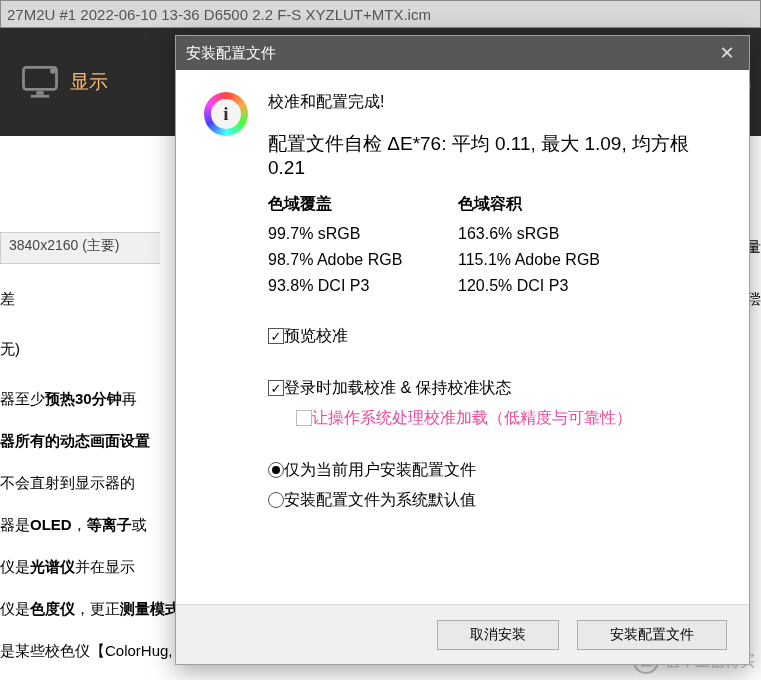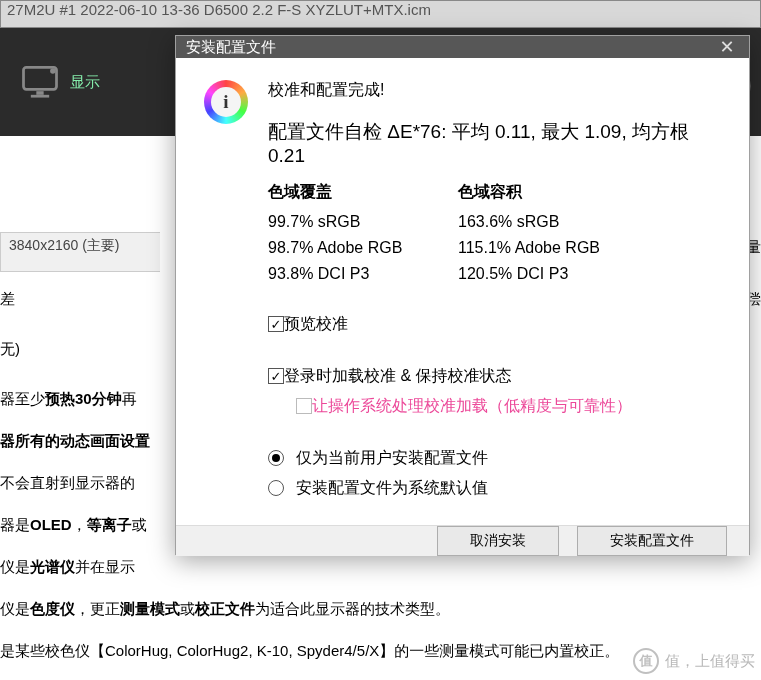--- a/index.html
+++ b/index.html
@@ -6,34 +6,34 @@
   body {
     width: 761px; height: 680px;
     font-family: "Microsoft YaHei", "Segoe UI", Arial, sans-serif;
     background: #fff; overflow: hidden; position: relative;
     font-size: 14px; color: #000;
   }
   
   .filename-bar {
     position: absolute; left: 0; right: 0; top: 0; height: 28px;
     background: #d8d8d8; border: 1px solid #888;
-    display: flex; align-items: flex-start; padding: 0 6px;
+    display: flex; align-items: center; padding: 0 6px;
     color: #555; font-size: 15px;
   }
   
   .dark-toolbar {
     position: absolute; left:0; right:0; top:28px; height: 108px;
     background: #2b2b2b; display:flex; align-items:center;
     color:#bbb;
   }
   .dark-toolbar .tool-item {
     display:flex; align-items:center; gap:8px; padding:0 18px; height: 70px;
   }
   .dark-toolbar .tool-item svg { width:44px; height:44px; }
-  .dark-toolbar .tool-text { font-size:15px; color:#86efac; }
+  .dark-toolbar .tool-text { font-size:19px; color:#fdba74; }
   .dark-toolbar .check-circle { position:absolute; right:8px; top:30px; }
   .dark-toolbar .check-circle svg { width:56px; height:56px; }
   
   .bg-frag {
     position:absolute; left:0; font-size:14px; color:#444;
     background:#f0f0f0; border:1px solid #ccc; border-right:none;
   }
   
   .bg-text {
     position:absolute; left:0; right:0; top:380px; padding:0 0 0 0;
@@ -46,21 +46,21 @@
     display:flex; align-items:center; gap:6px; color:#b8b8b8; font-size:15px;
     font-weight:500;
   }
   .watermark .wm-badge {
     width:26px; height:26px; border:2px solid #c0c0c0; border-radius:50%;
     display:flex; align-items:center; justify-content:center;
     color:#c0c0c0; font-size:13px; font-weight:700;
   }
   
   .dialog {
-    position:absolute; left:175px; top:35px; width:575px; height:520px;
+    position:absolute; left:175px; top:35px; width:575px; height:630px;
     background:#fff; border:1px solid #a0a0a0;
     box-shadow: 0 6px 24px rgba(0,0,0,0.35);
     display:flex; flex-direction:column;
   }
   .dlg-title {
     height:34px; background:#575757; color:#fff;
     display:flex; align-items:center; justify-content:space-between;
     padding:0 10px; font-size:15px;
   }
   .dlg-close { cursor:pointer; font-size:18px; color:#ddd; width:24px; text-align:center; }
@@ -92,21 +92,21 @@
   }
   .chk-row.indent { padding-left:28px; color:#ec4899; }
   .chk-box {
     width:16px; height:16px; border:1px solid #555; background:#fff;
     display:flex; align-items:center; justify-content:center;
     font-size:13px; line-height:1;
   }
   .chk-box.disabled { border-color:#bbb; }
   .chk-box.checked::after { content:"✓"; color:#000; }
   .radio-row {
-    display:flex; align-items:center; gap:12px; line-height:30px; font-size:16px;
+    display:flex; align-items:center; gap:0; line-height:30px; font-size:16px;
   }
   .radio-dot {
     width:16px; height:16px; border:1px solid #555; border-radius:50%;
     display:flex; align-items:center; justify-content:center;
   }
   .radio-dot.sel::after { content:""; width:8px; height:8px; border-radius:50%; background:#000; }
   .dlg-footer {
     height:60px; background:#f0f0f0; border-top:1px solid #dcdcdc;
     display:flex; align-items:center; justify-content:flex-end;
     gap:18px; padding:0 22px;
@@ -135,21 +135,21 @@
     <span class="tool-text">显示</span>
   </div>
   <div class="check-circle">
     <svg viewBox="0 0 56 56">
         <circle cx="28" cy="28" r="24" fill="none" stroke="#888" stroke-width="3"></circle>
         <path d="M16 29 l8 8 l16 -18" fill="none" stroke="#888" stroke-width="4" stroke-linecap="round"></path>
       </svg>
   </div>
 </div>
 
-<div class="bg-frag" style="top:232px; width:160px; height:40px; padding:4px 8px;">3840x2160 (主要)</div>
+<div class="bg-frag" style="top:232px; width:160px; height:32px; padding:4px 8px;">3840x2160 (主要)</div>
 <div style="position:absolute; left:0; top:290px; font-size:15px;">差</div>
 <div style="position:absolute; left:0; top:340px; font-size:15px;">无)</div>
 <div style="position:absolute; right:0; top:238px; font-size:15px;">测量</div>
 <div style="position:absolute; right:0; top:290px; font-size:15px;">补偿</div>
 
 <div class="bg-text">
   <p><span>器至少</span><b>预热30分钟</b><span>再</span>
      <span style="display:inline-block; width:560px;"></span><span>是个</span></p>
   <p><b>器所有的动态画面设置</b></p>
   <p>不会直射到显示器的</p>

